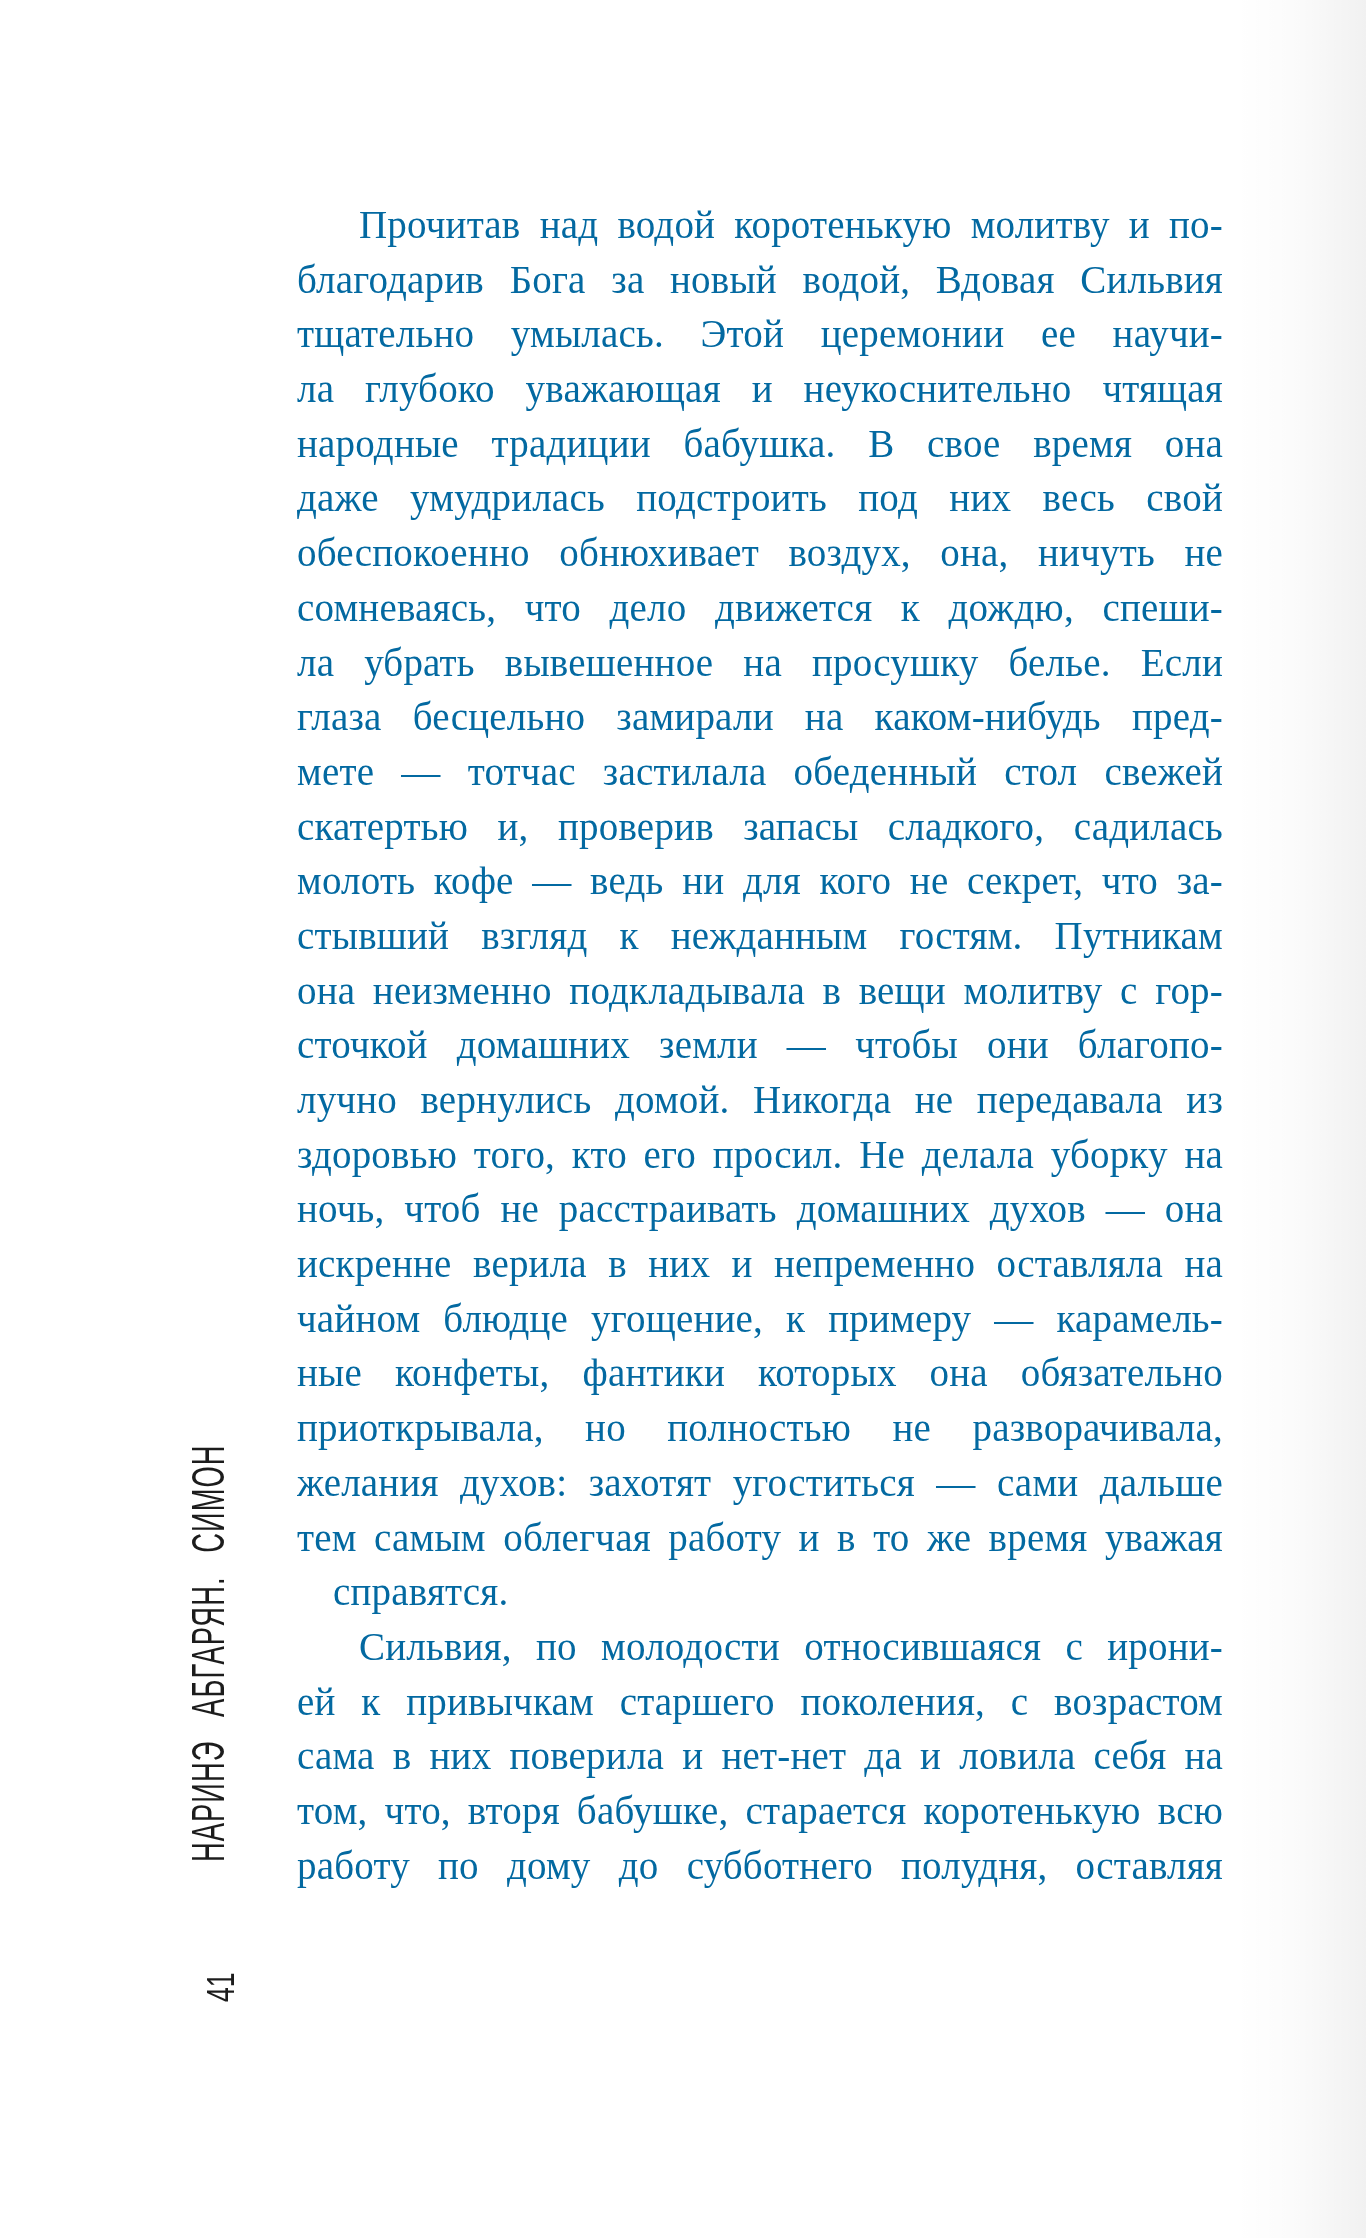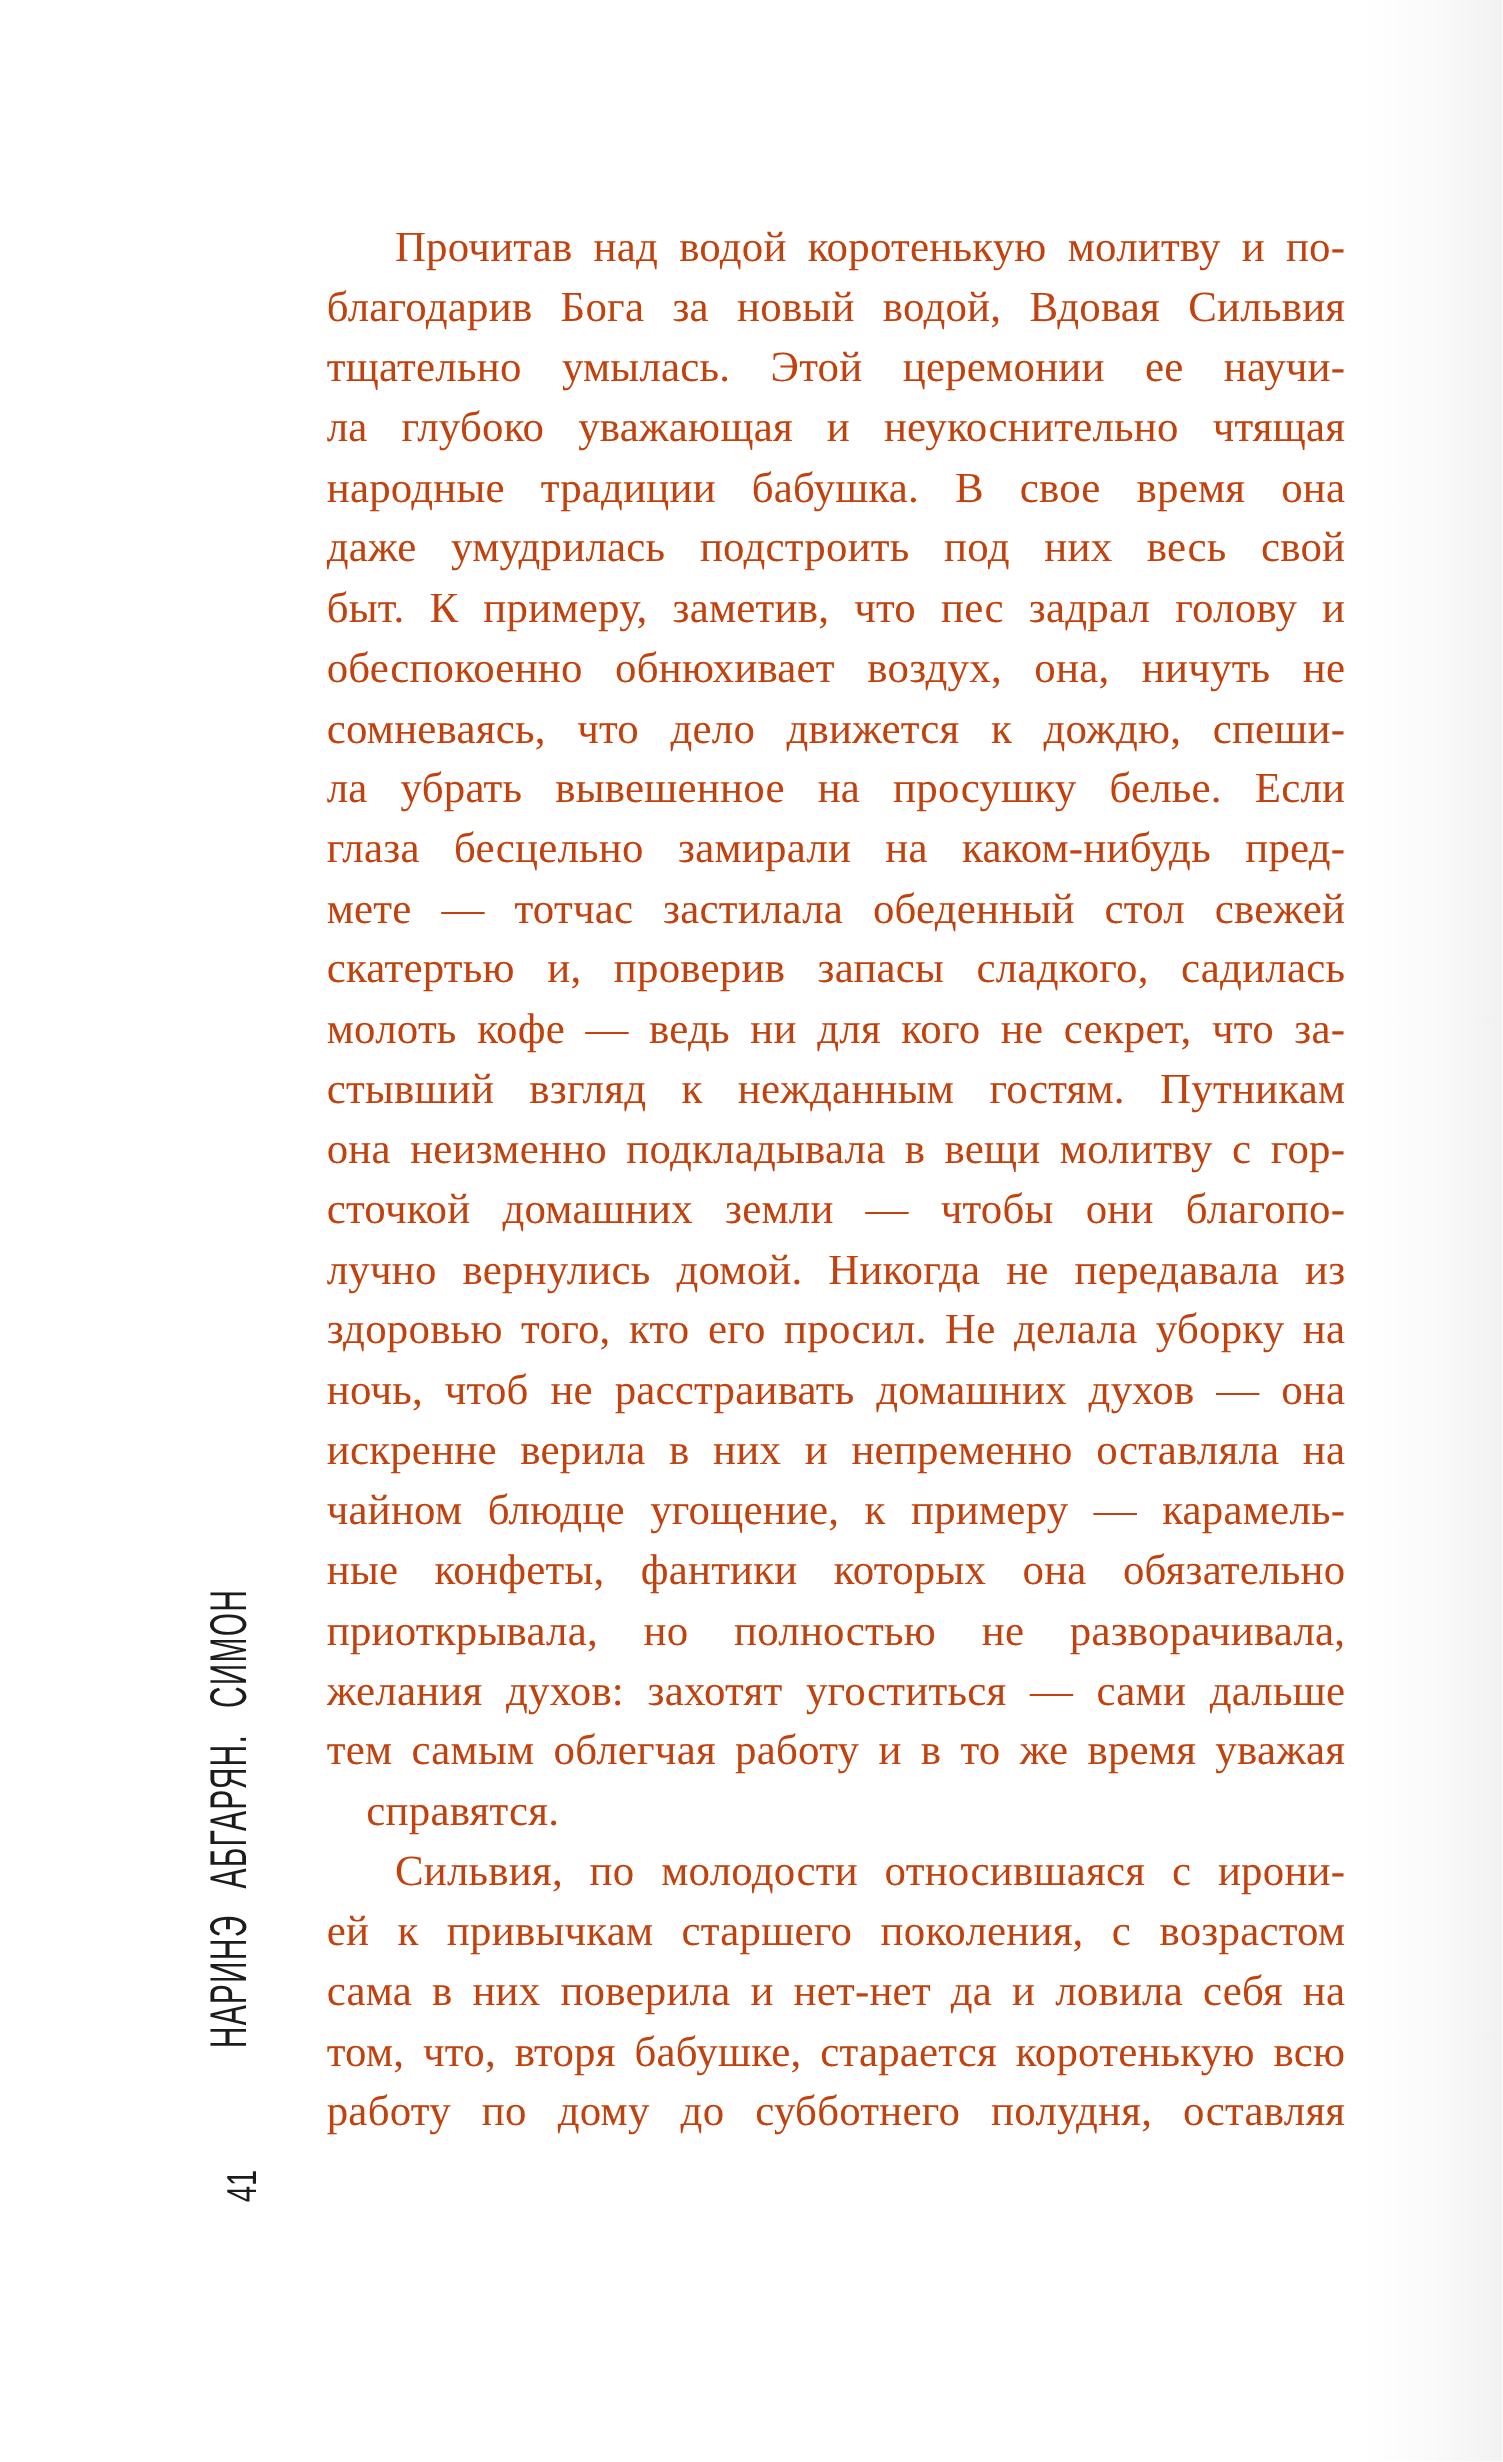--- a/index.html
+++ b/index.html
@@ -16,21 +16,21 @@
     font-family: "Liberation Serif", serif;
   }
   
   .body-text {
     position: absolute;
     left: 297px;
     top: 198px;
     width: 926px;
     font-size: 39px;
     line-height: 54.7px;
-    color: #c2410c;
+    color: #0369a1;
     letter-spacing: 0.2px;
   }
   .line {
     height: 54.7px;
     overflow: hidden;
     text-align: justify;
     text-align-last: justify;
     white-space: normal;
   }
   .line.indent {
@@ -89,21 +89,20 @@
 
 <div class="page">
 
   <div class="body-text">
       <div class="line indent">Прочитав над водой коротенькую молитву и по-</div>
       <div class="line justify">благодарив Бога за новый водой, Вдовая Сильвия</div>
       <div class="line justify">тщательно умылась. Этой церемонии ее научи-</div>
       <div class="line justify">ла глубоко уважающая и неукоснительно чтящая</div>
       <div class="line justify">народные традиции бабушка. В свое время она</div>
       <div class="line justify">даже умудрилась подстроить под них весь свой</div>
-      <div class="line justify">быт. К примеру, заметив, что пес задрал голову и</div>
       <div class="line justify">обеспокоенно обнюхивает воздух, она, ничуть не</div>
       <div class="line justify">сомневаясь, что дело движется к дождю, спеши-</div>
       <div class="line justify">ла убрать вывешенное на просушку белье. Если</div>
       <div class="line justify">глаза бесцельно замирали на каком-нибудь пред-</div>
       <div class="line justify">мете — тотчас застилала обеденный стол свежей</div>
       <div class="line justify">скатертью и, проверив запасы сладкого, садилась</div>
       <div class="line justify">молоть кофе — ведь ни для кого не секрет, что за-</div>
       <div class="line justify">стывший взгляд к нежданным гостям. Путникам</div>
       <div class="line justify">она неизменно подкладывала в вещи молитву с гор-</div>
       <div class="line justify">сточкой домашних земли — чтобы они благопо-</div>

